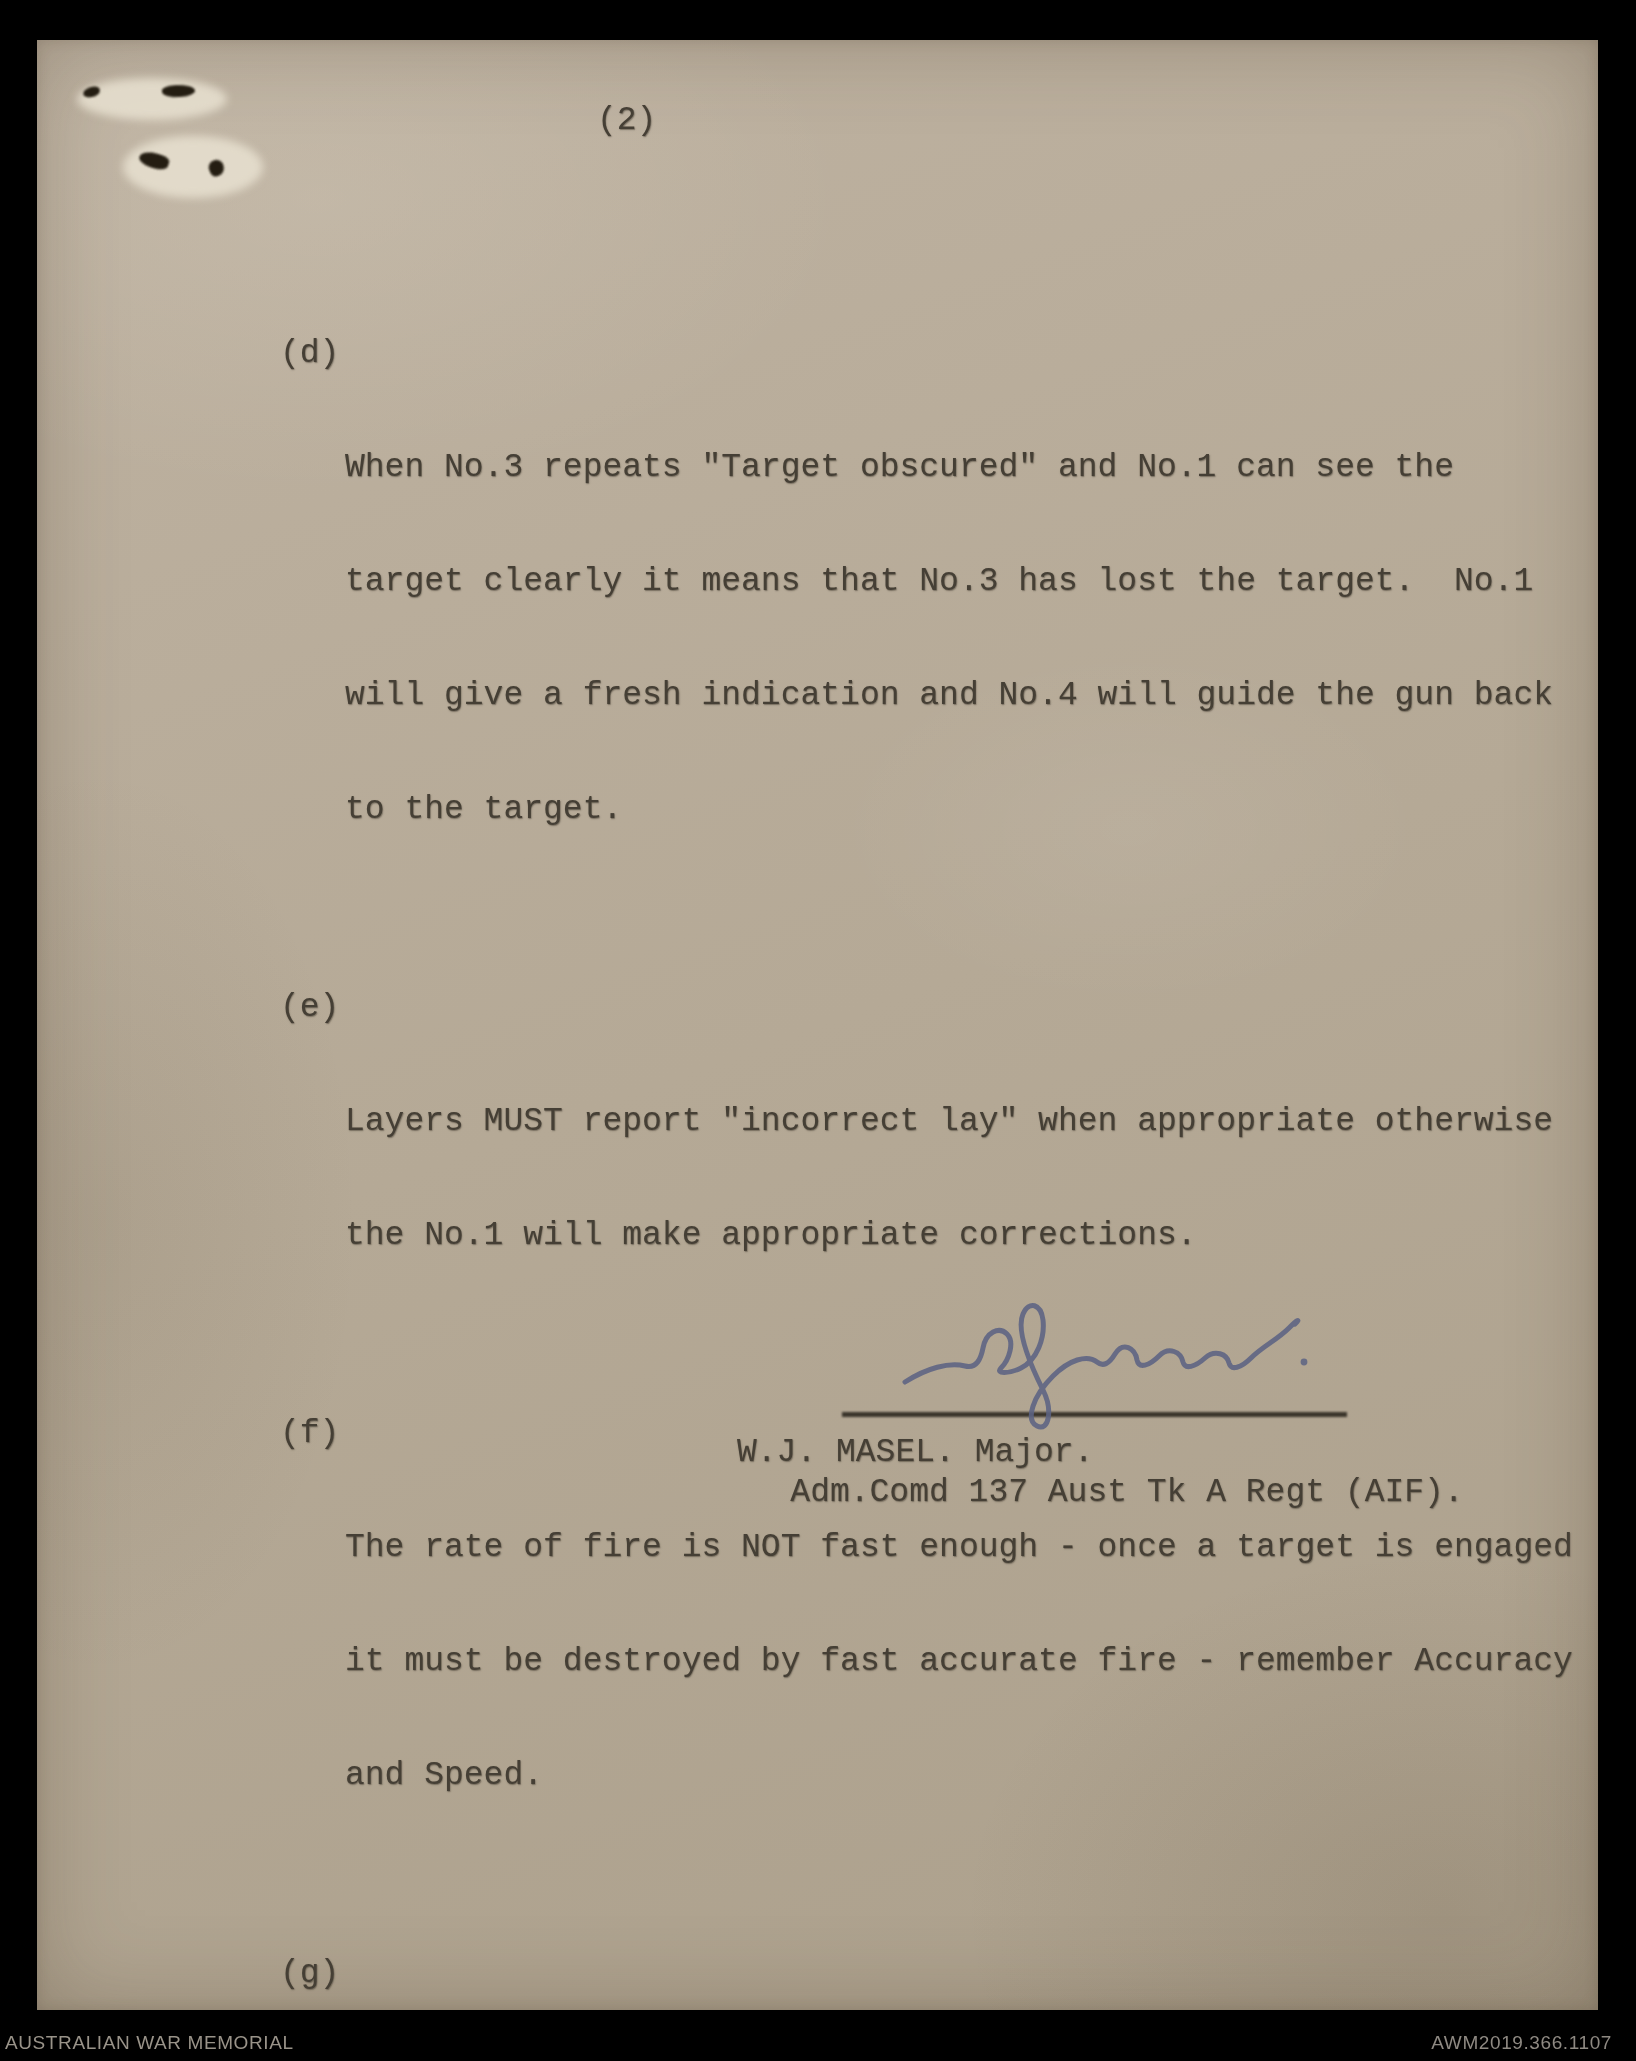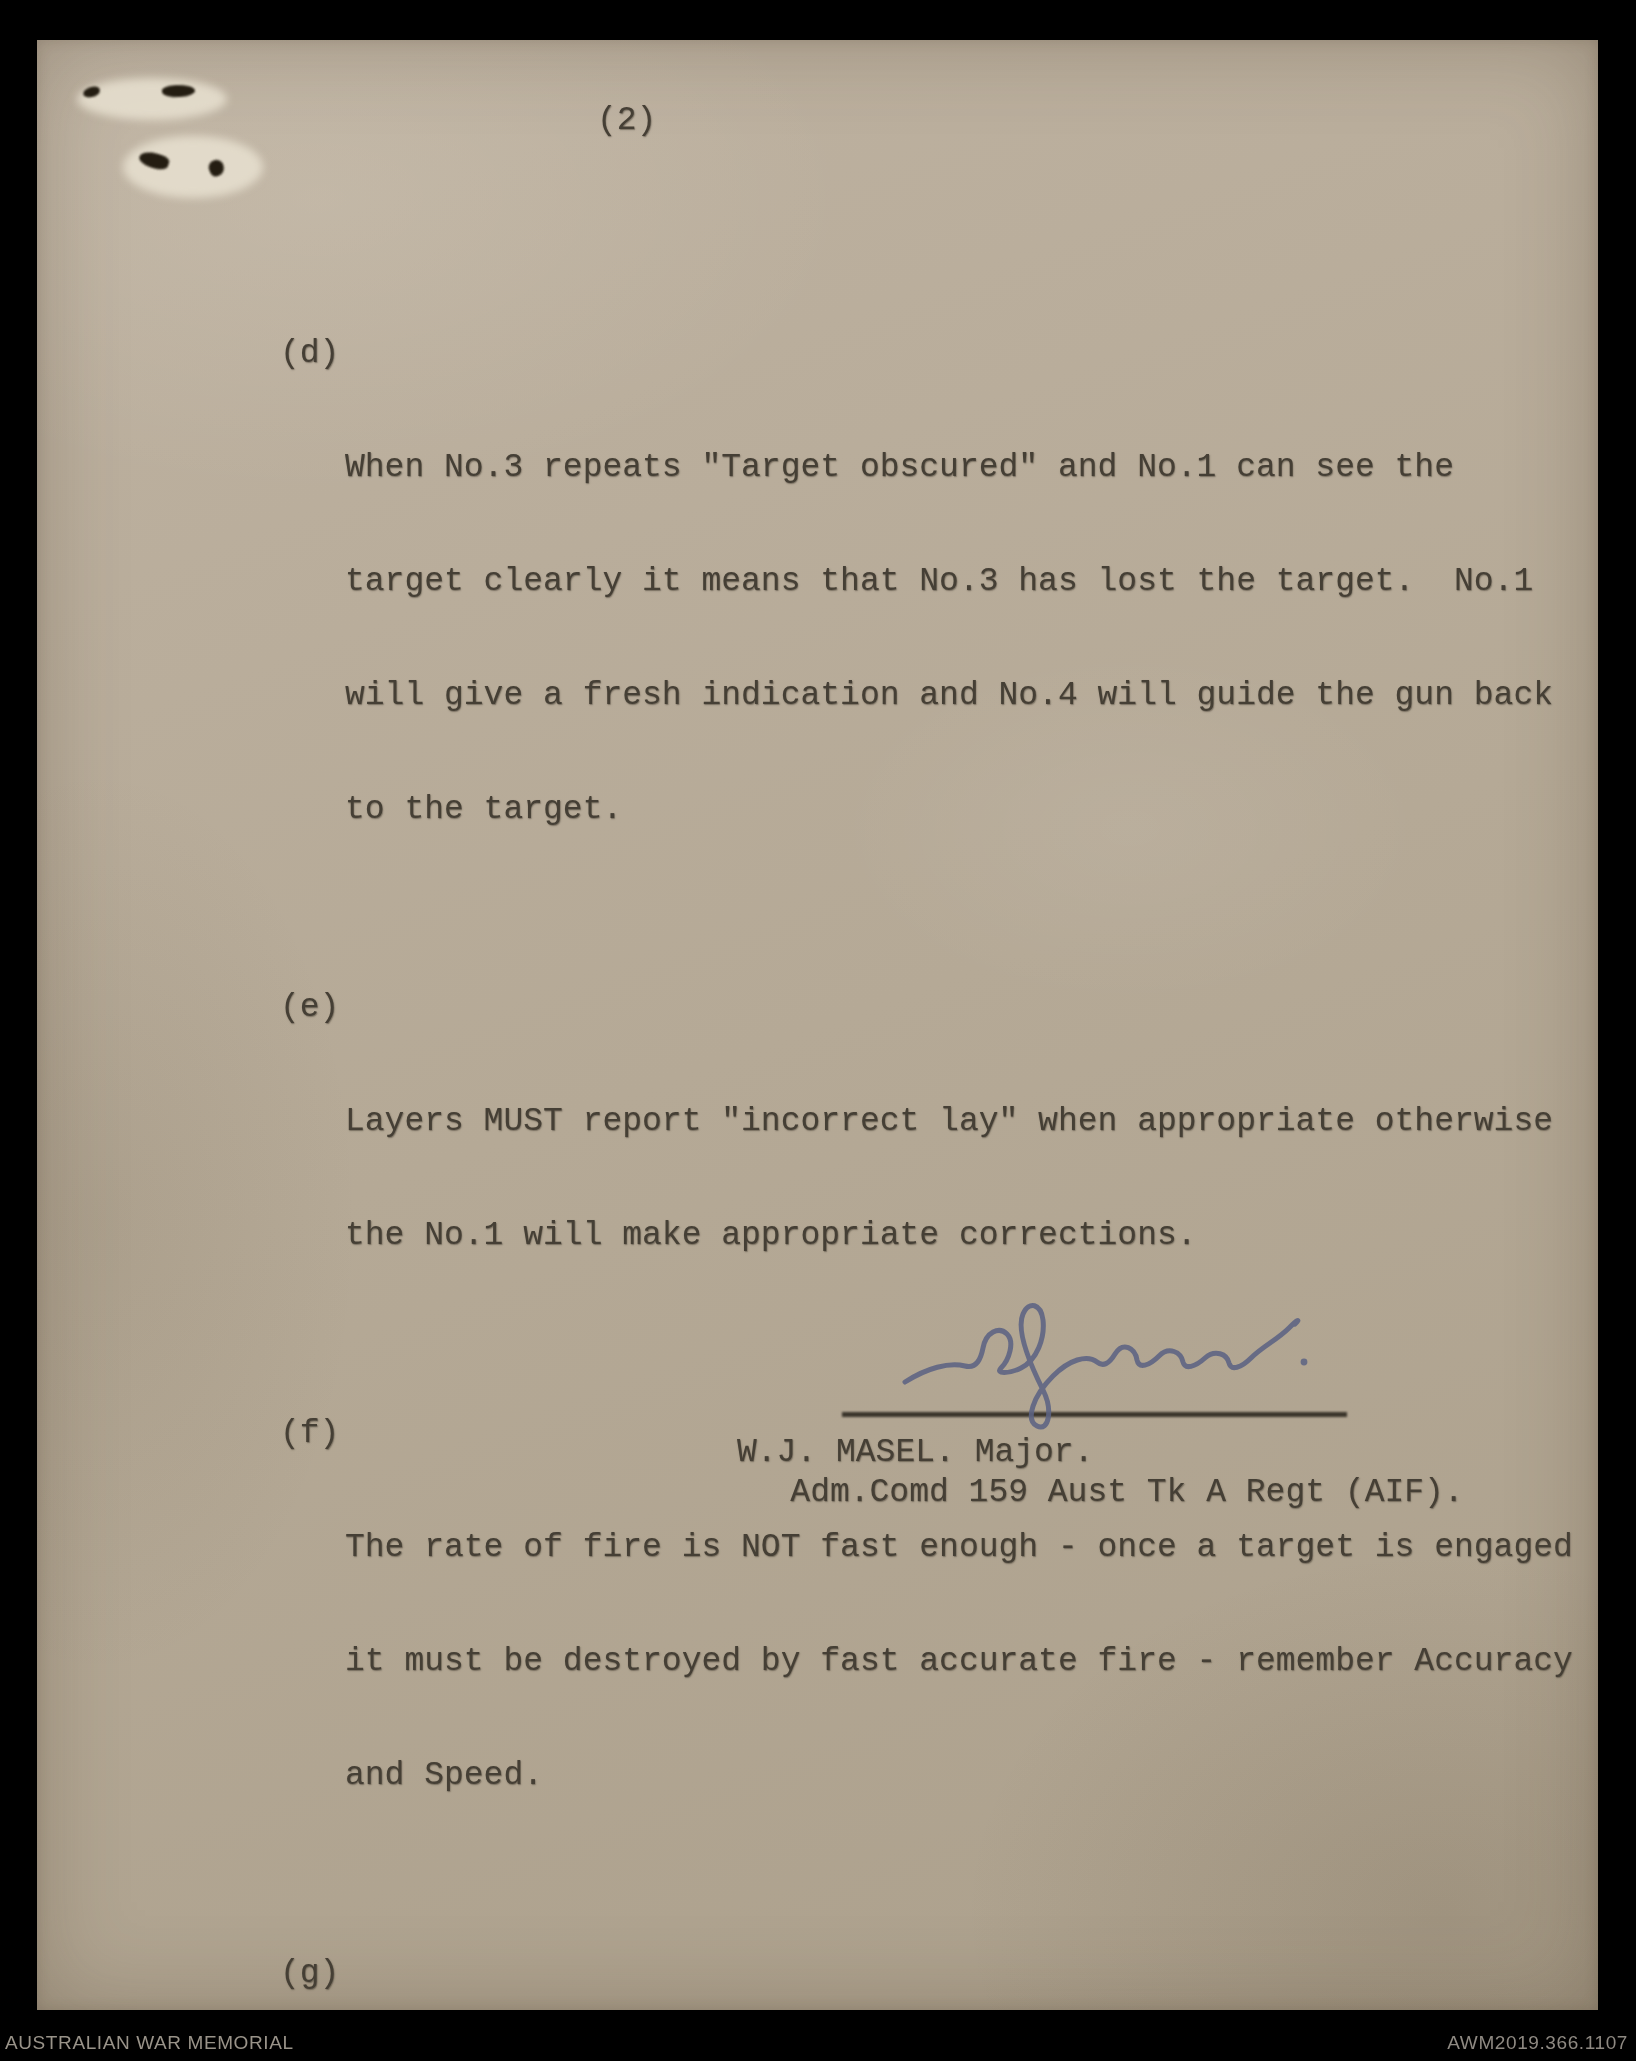--- a/index.html
+++ b/index.html
@@ -45,21 +45,21 @@
   .nick{position:absolute;background:#241d12;filter:blur(1px);}
   .nick1{left:46px;top:47px;width:17px;height:10px;border-radius:60% 40% 55% 45%;transform:rotate(-10deg);}
   .nick2{left:125px;top:45px;width:33px;height:12px;border-radius:40% 60% 45% 55%;transform:rotate(-4deg);}
   .nick3{left:102px;top:113px;width:30px;height:15px;border-radius:65% 35% 50% 50%;transform:rotate(18deg);}
   .nick4{left:172px;top:120px;width:15px;height:16px;border-radius:50% 50% 60% 40%;transform:rotate(-22deg);}
 
   
   .wm{position:absolute;font-family:"Liberation Sans","DejaVu Sans",sans-serif;
       font-size:19px;letter-spacing:0.6px;color:#999389;bottom:7px;}
   .wm-left{left:5px;}
-  .wm-right{right:8px;color:#8e8982;}
+  .wm-right{right:24px;color:#8e8982;}
 </style>
 </head>
 <body>
 
 <div class="screen">
   <div class="paper">
 
     <div class="scuff scuff1"></div>
     <div class="scuff scuff2"></div>
     <div class="nick nick1"></div>
@@ -137,19 +137,19 @@
                  C 242 99, 252 96, 262 86
                  C 272 76, 284 82, 286 92
                  C 288 100, 298 97, 308 88
                  C 318 79, 330 84, 332 93
                  C 334 101, 344 98, 354 88
                  C 366 76, 380 70, 392 58
                  C 400 50, 404 48, 398 54" stroke="#5c6383" stroke-width="5" stroke-linecap="round" stroke-linejoin="round" opacity="0.88"></path>
         <circle cx="407" cy="92" r="3.4" fill="#5c6383" opacity="0.85"></circle>
       </svg>
       <div class="sig-name typed">W.J. MASEL. Major.</div>
-      <div class="sig-unit typed">Adm.Comd 159 Aust Tk A Regt (AIF).</div>
+      <div class="sig-unit typed">Adm.Comd 137 Aust Tk A Regt (AIF).</div>
     </div>
   </div>
 
   <span class="wm wm-left">AUSTRALIAN WAR MEMORIAL</span>
   <span class="wm wm-right">AWM2019.366.1107</span>
 </div>
 
 </body></html>

